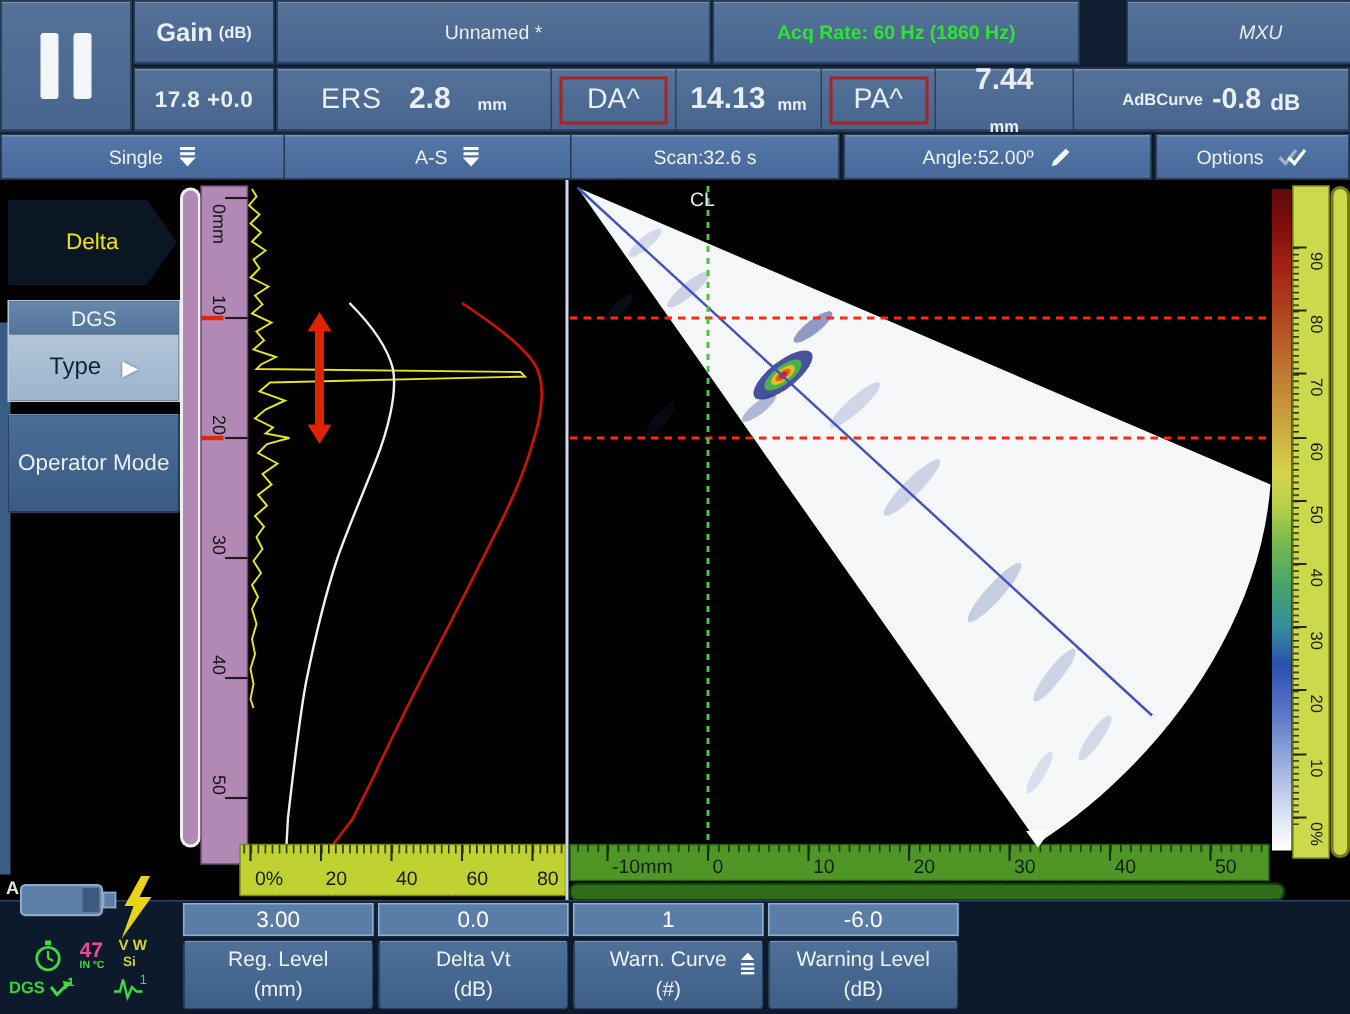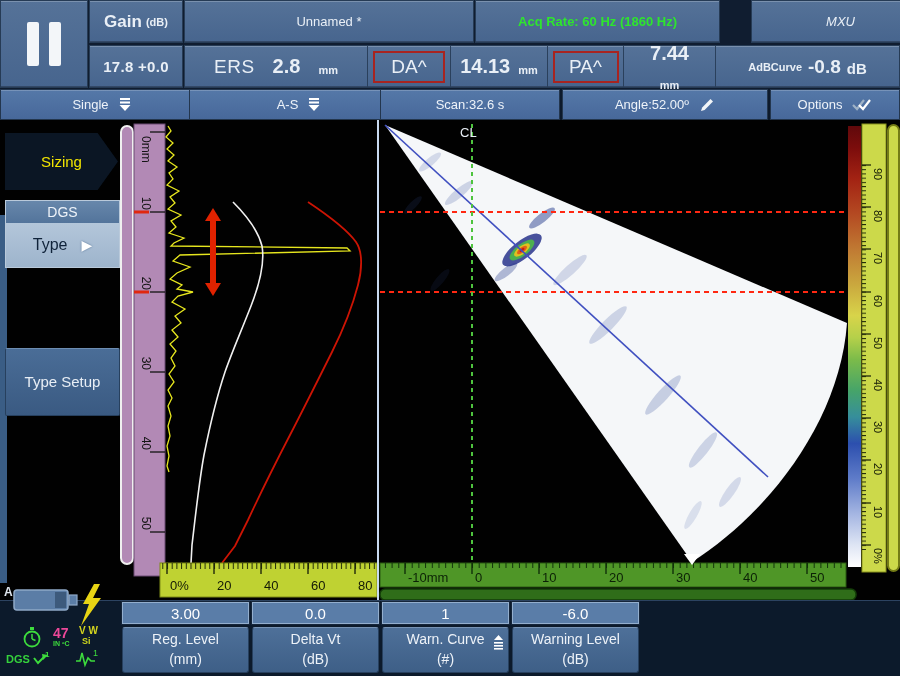--- a/index.html
+++ b/index.html
@@ -170,29 +170,29 @@
       <svg width="20" height="13" viewBox="0 0 20 13">
           <path d="M1 7 L5 11 L12 2" stroke="#9fb2c6" stroke-width="2.2" fill="none"></path>
           <path d="M7 7 L11 11 L18 2" stroke="#ffffff" stroke-width="2.2" fill="none"></path>
         </svg>
     </div>
   </div>
 
   <div class="main-bg"></div>
   <div class="edge-strip"></div>
 
-  <div class="tab-sizing">Sizing</div>
+  <div class="tab-sizing">Delta</div>
   <div class="dgs-group">
     <div class="dgs-head">DGS</div>
     <div class="dgs-body">
       <span>Type</span>
       <span class="play">▶</span>
     </div>
   </div>
-  <div class="side-btn btn-setup">Type Setup</div>
+  <div class="side-btn btn-operator">Operator Mode</div>
 
   <svg style="position:absolute;left:118px;top:120px;" width="782" height="480" viewBox="0 0 782 480">
     <defs>
       <linearGradient id="palette" x1="0" y1="0" x2="0" y2="1">
         <stop offset="0" stop-color="#60090b"></stop>
           <stop offset=".05" stop-color="#7c0d0c"></stop>
         <stop offset=".12" stop-color="#a32313"></stop>
           <stop offset=".2" stop-color="#b44a22"></stop>
         <stop offset=".28" stop-color="#c07a33"></stop>
           <stop offset=".36" stop-color="#caa83e"></stop>

